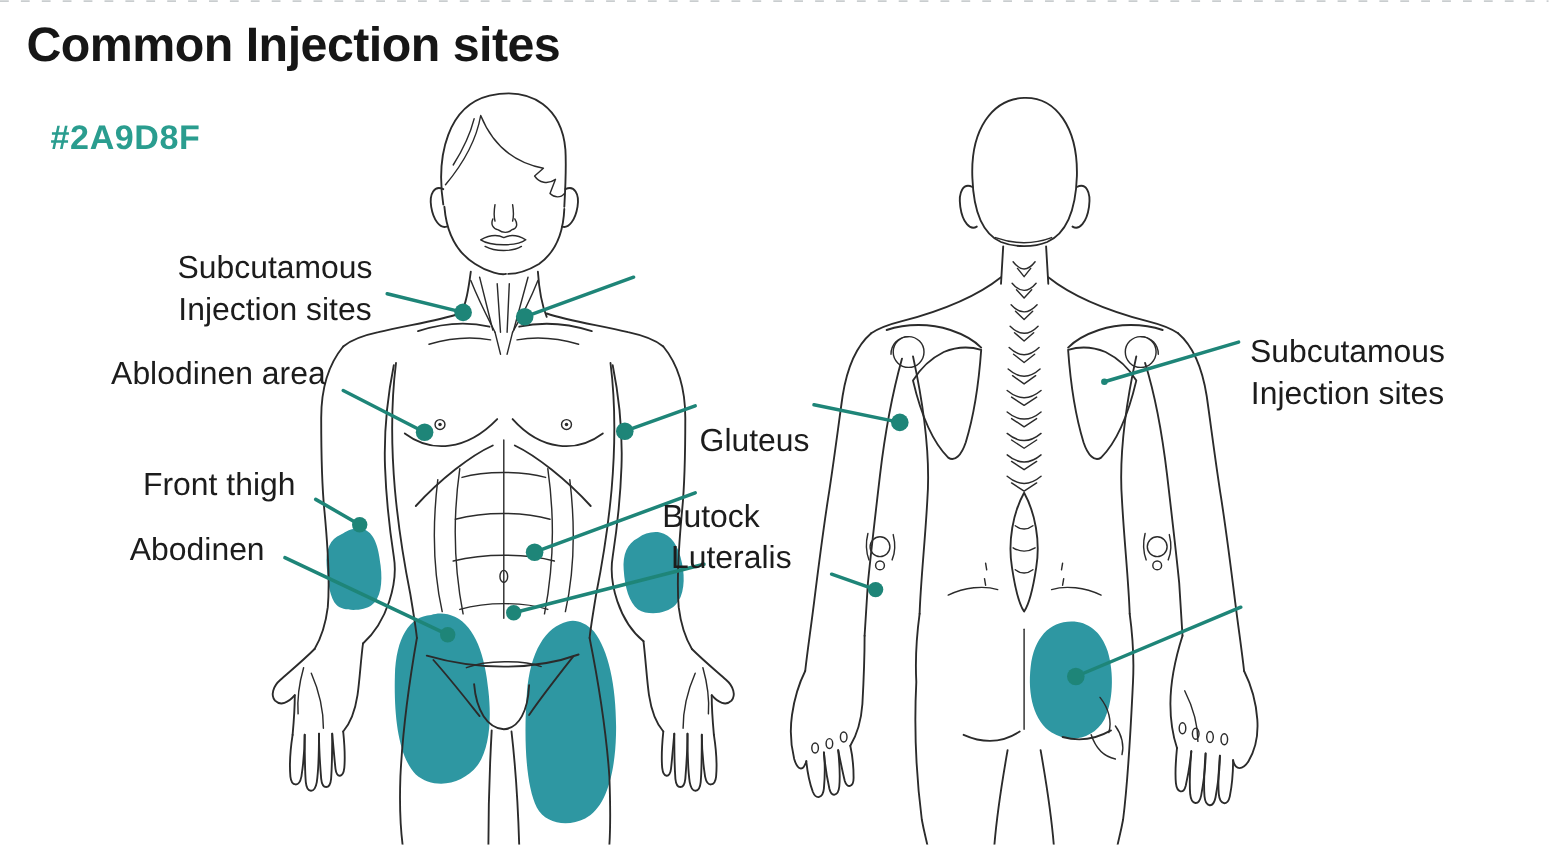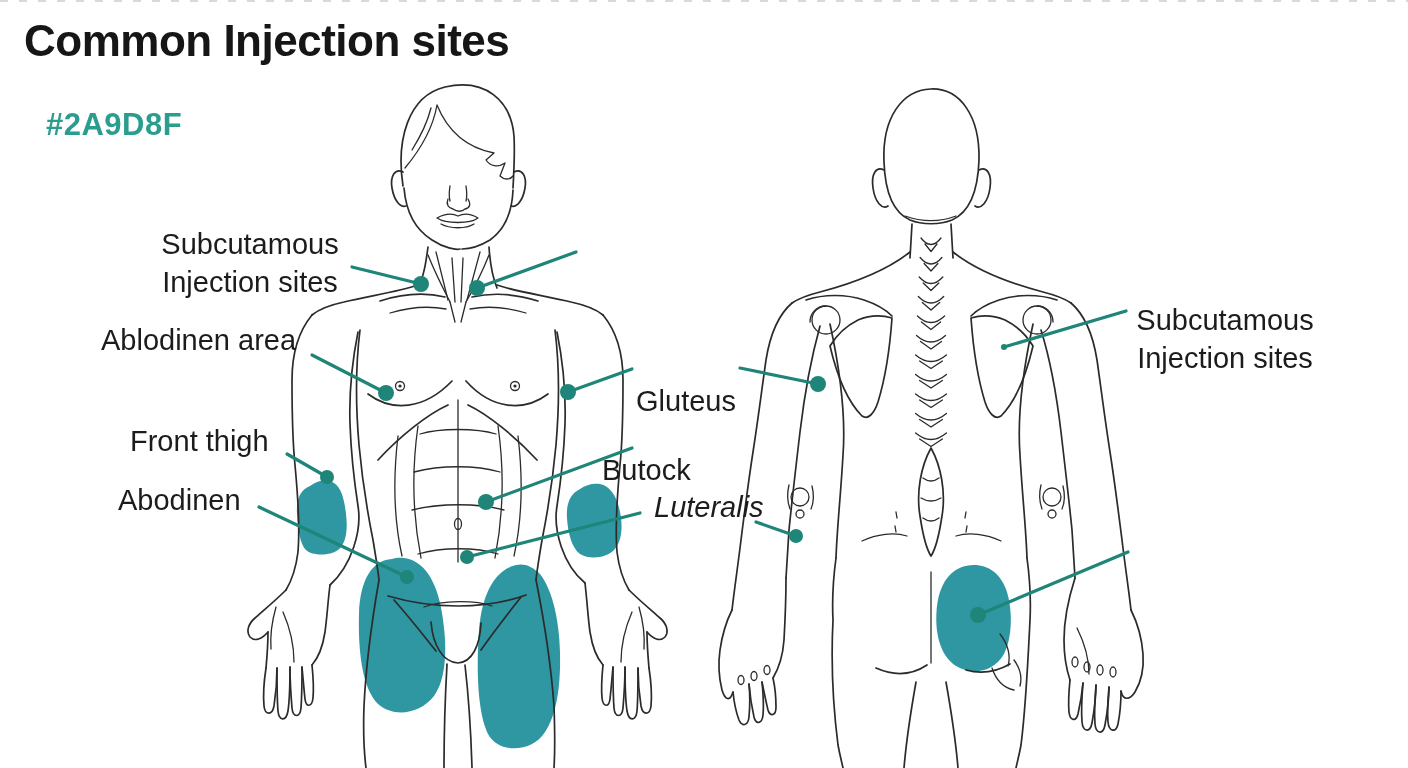--- a/index.html
+++ b/index.html
@@ -277,20 +277,20 @@
   <div class="label center" style="left:128px;top:206px;width:244px;">
     <div>Subcutamous</div>
     <div>Injection sites</div>
   </div>
 
   <div class="label" style="left:101px;top:322px;">Ablodinen area</div>
   <div class="label" style="left:130px;top:423px;">Front thigh</div>
   <div class="label" style="left:118px;top:482px;">Abodinen</div>
   <div class="label" style="left:636px;top:347px;margin-top:36px;">Gluteus</div>
   <div class="label" style="left:602px;top:428px;margin-top:24px;">Butock</div>
-  <div class="label" style="left:654px;top:489px;font-style:italic;">Luteralis</div>
+  <div class="label" style="left:610px;top:489px;">Luteralis</div>
 
   <div class="label center" style="left:1103px;top:282px;width:244px;">
     <div>Subcutamous</div>
     <div>Injection sites</div>
   </div>
 
 </div>
 
 </body></html>

